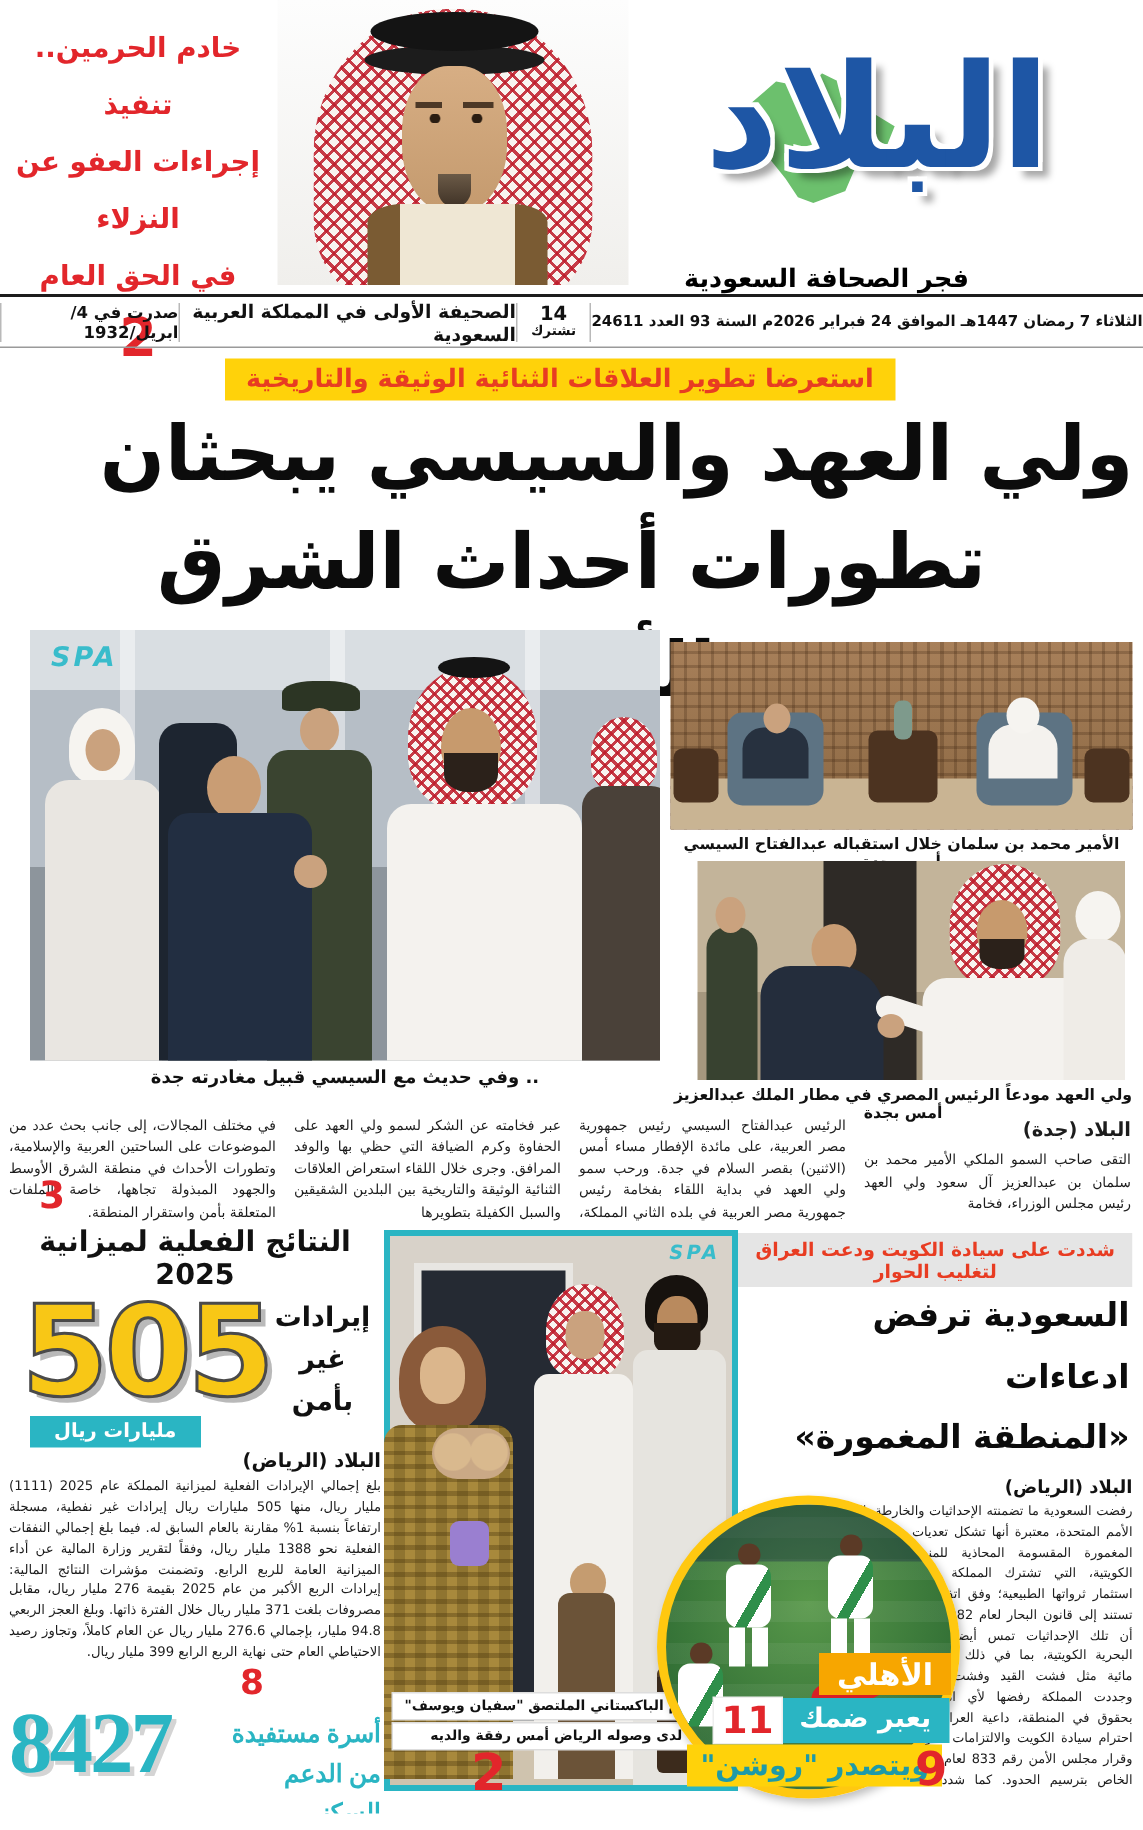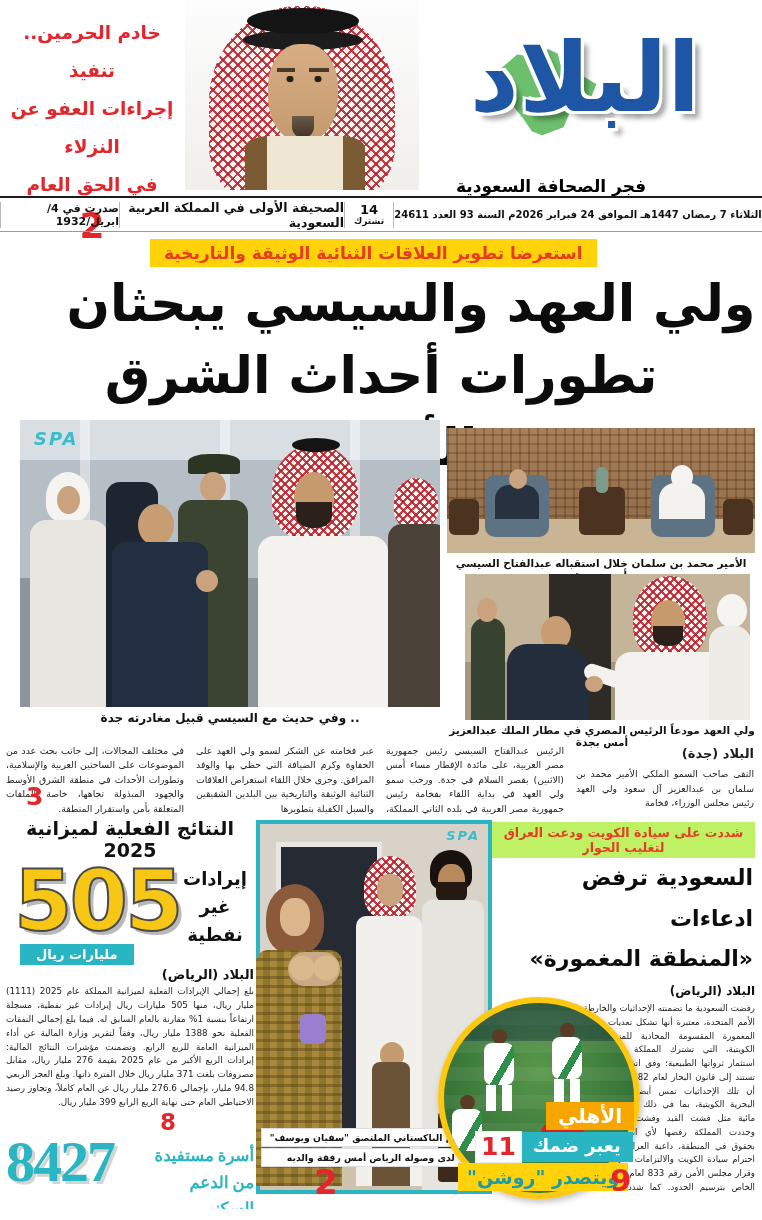--- a/index.html
+++ b/index.html
@@ -112,21 +112,21 @@
   .tw-pak-beard{position:absolute;left:176px;top:58px;width:31px;height:22px;border-radius:0 0 45% 45%;background:#241a12;}
   .tw-pak-kameez{position:absolute;left:162px;top:76px;width:62px;height:290px;border-radius:10px 10px 0 0;background:#e6e4df;}
   .tw-boy{position:absolute;left:112px;top:238px;width:38px;height:124px;border-radius:8px 8px 0 0;background:#6b5338;}
   .tw-boy-head{position:absolute;left:120px;top:218px;width:24px;height:26px;border-radius:50%;background:#c59c70;}
   .tw-bag{position:absolute;left:178px;top:288px;width:44px;height:64px;border-radius:4px;background:#3c2b1c;border-top:6px solid #58422c;}
   .tw-caps{position:absolute;right:8px;bottom:24px;text-align:center;}
   .tw-cap{background:#fff;font-size:9.3px;font-weight:bold;padding:3px 8px;margin-top:3px;box-shadow:0 0 0 1px #ddd;}
   .tw-ref{position:absolute;left:54px;bottom:-12px;font-size:34px;}
   
   .rightzone{position:absolute;left:492px;top:822px;width:263px;height:372px;overflow:hidden;}
-  .kicker2{background:#bef264;color:#e83c22;font-weight:900;font-size:12.5px;padding:3px 6px;text-align:center;}
+  .kicker2{background:#e5e5e5;color:#e83c22;font-weight:900;font-size:12.5px;padding:3px 6px;text-align:center;}
   .r-h{font-size:22px;font-weight:900;line-height:1.85;text-align:right;padding-right:2px;color:#0c0c0c;margin-left:36px;}
   .rbody{font-size:8.6px;line-height:1.6;text-align:justify;color:#1c1c1c;}
   .circle-spacer{float:left;width:140px;height:200px;margin-top:40px;shape-outside:ellipse(100px 105px at 12% 55%);}
   
   .ball-circle{position:absolute;left:438px;top:997px;width:190px;height:190px;border-radius:50%;
     border:6px solid #ffc810;overflow:hidden;box-shadow:2px 3px 6px rgba(0,0,0,.25);
     background:repeating-linear-gradient(0deg,rgba(255,255,255,.06) 0 14px,transparent 14px 28px),
                radial-gradient(circle at 50% 35%,#58984a,#2e6b33 75%);}
   .pl-head{position:absolute;border-radius:50%;background:#5b3a26;width:15px;height:15px;}
   .pl-body{position:absolute;width:30px;height:42px;border-radius:8px;
@@ -261,21 +261,21 @@
   </div>
   <div class="pref-red a1ref">3</div>
 
   <div class="leftzone">
     <div class="b-head">النتائج الفعلية لميزانية 2025</div>
     <div class="numblock">
       <div class="big505">505</div>
       <div class="lab505">
         <div>إيرادات</div>
         <div>غير</div>
-        <div>نفطية</div>
+        <div>بأمن</div>
       </div>
       <div class="unit505">مليارات ريال</div>
     </div>
     <div class="byline" style="text-align:right;">البلاد (الرياض)</div>
     <div class="smallbody">بلغ إجمالي الإيرادات الفعلية لميزانية المملكة عام 2025 (1111) مليار ريال، منها 505 مليارات ريال إيرادات غير نفطية، مسجلة ارتفاعاً بنسبة 1% مقارنة بالعام السابق له. فيما بلغ إجمالي النفقات الفعلية نحو 1388 مليار ريال، وفقاً لتقرير وزارة المالية عن أداء الميزانية العامة للربع الرابع. وتضمنت مؤشرات النتائج المالية: إيرادات الربع الأكبر من عام 2025 بقيمة 276 مليار ريال، مقابل مصروفات بلغت 371 مليار ريال خلال الفترة ذاتها. وبلغ العجز الربعي 94.8 مليار، بإجمالي 276.6 مليار ريال عن العام كاملاً، وتجاوز رصيد الاحتياطي العام حتى نهاية الربع الرابع 399 مليار ريال.</div>
     <div class="pref-red ref8">8</div>
     <div class="numblock2">
       <div class="big8427">8427</div>
       <div class="lab8427">
         <div>أسرة مستفيدة</div>

